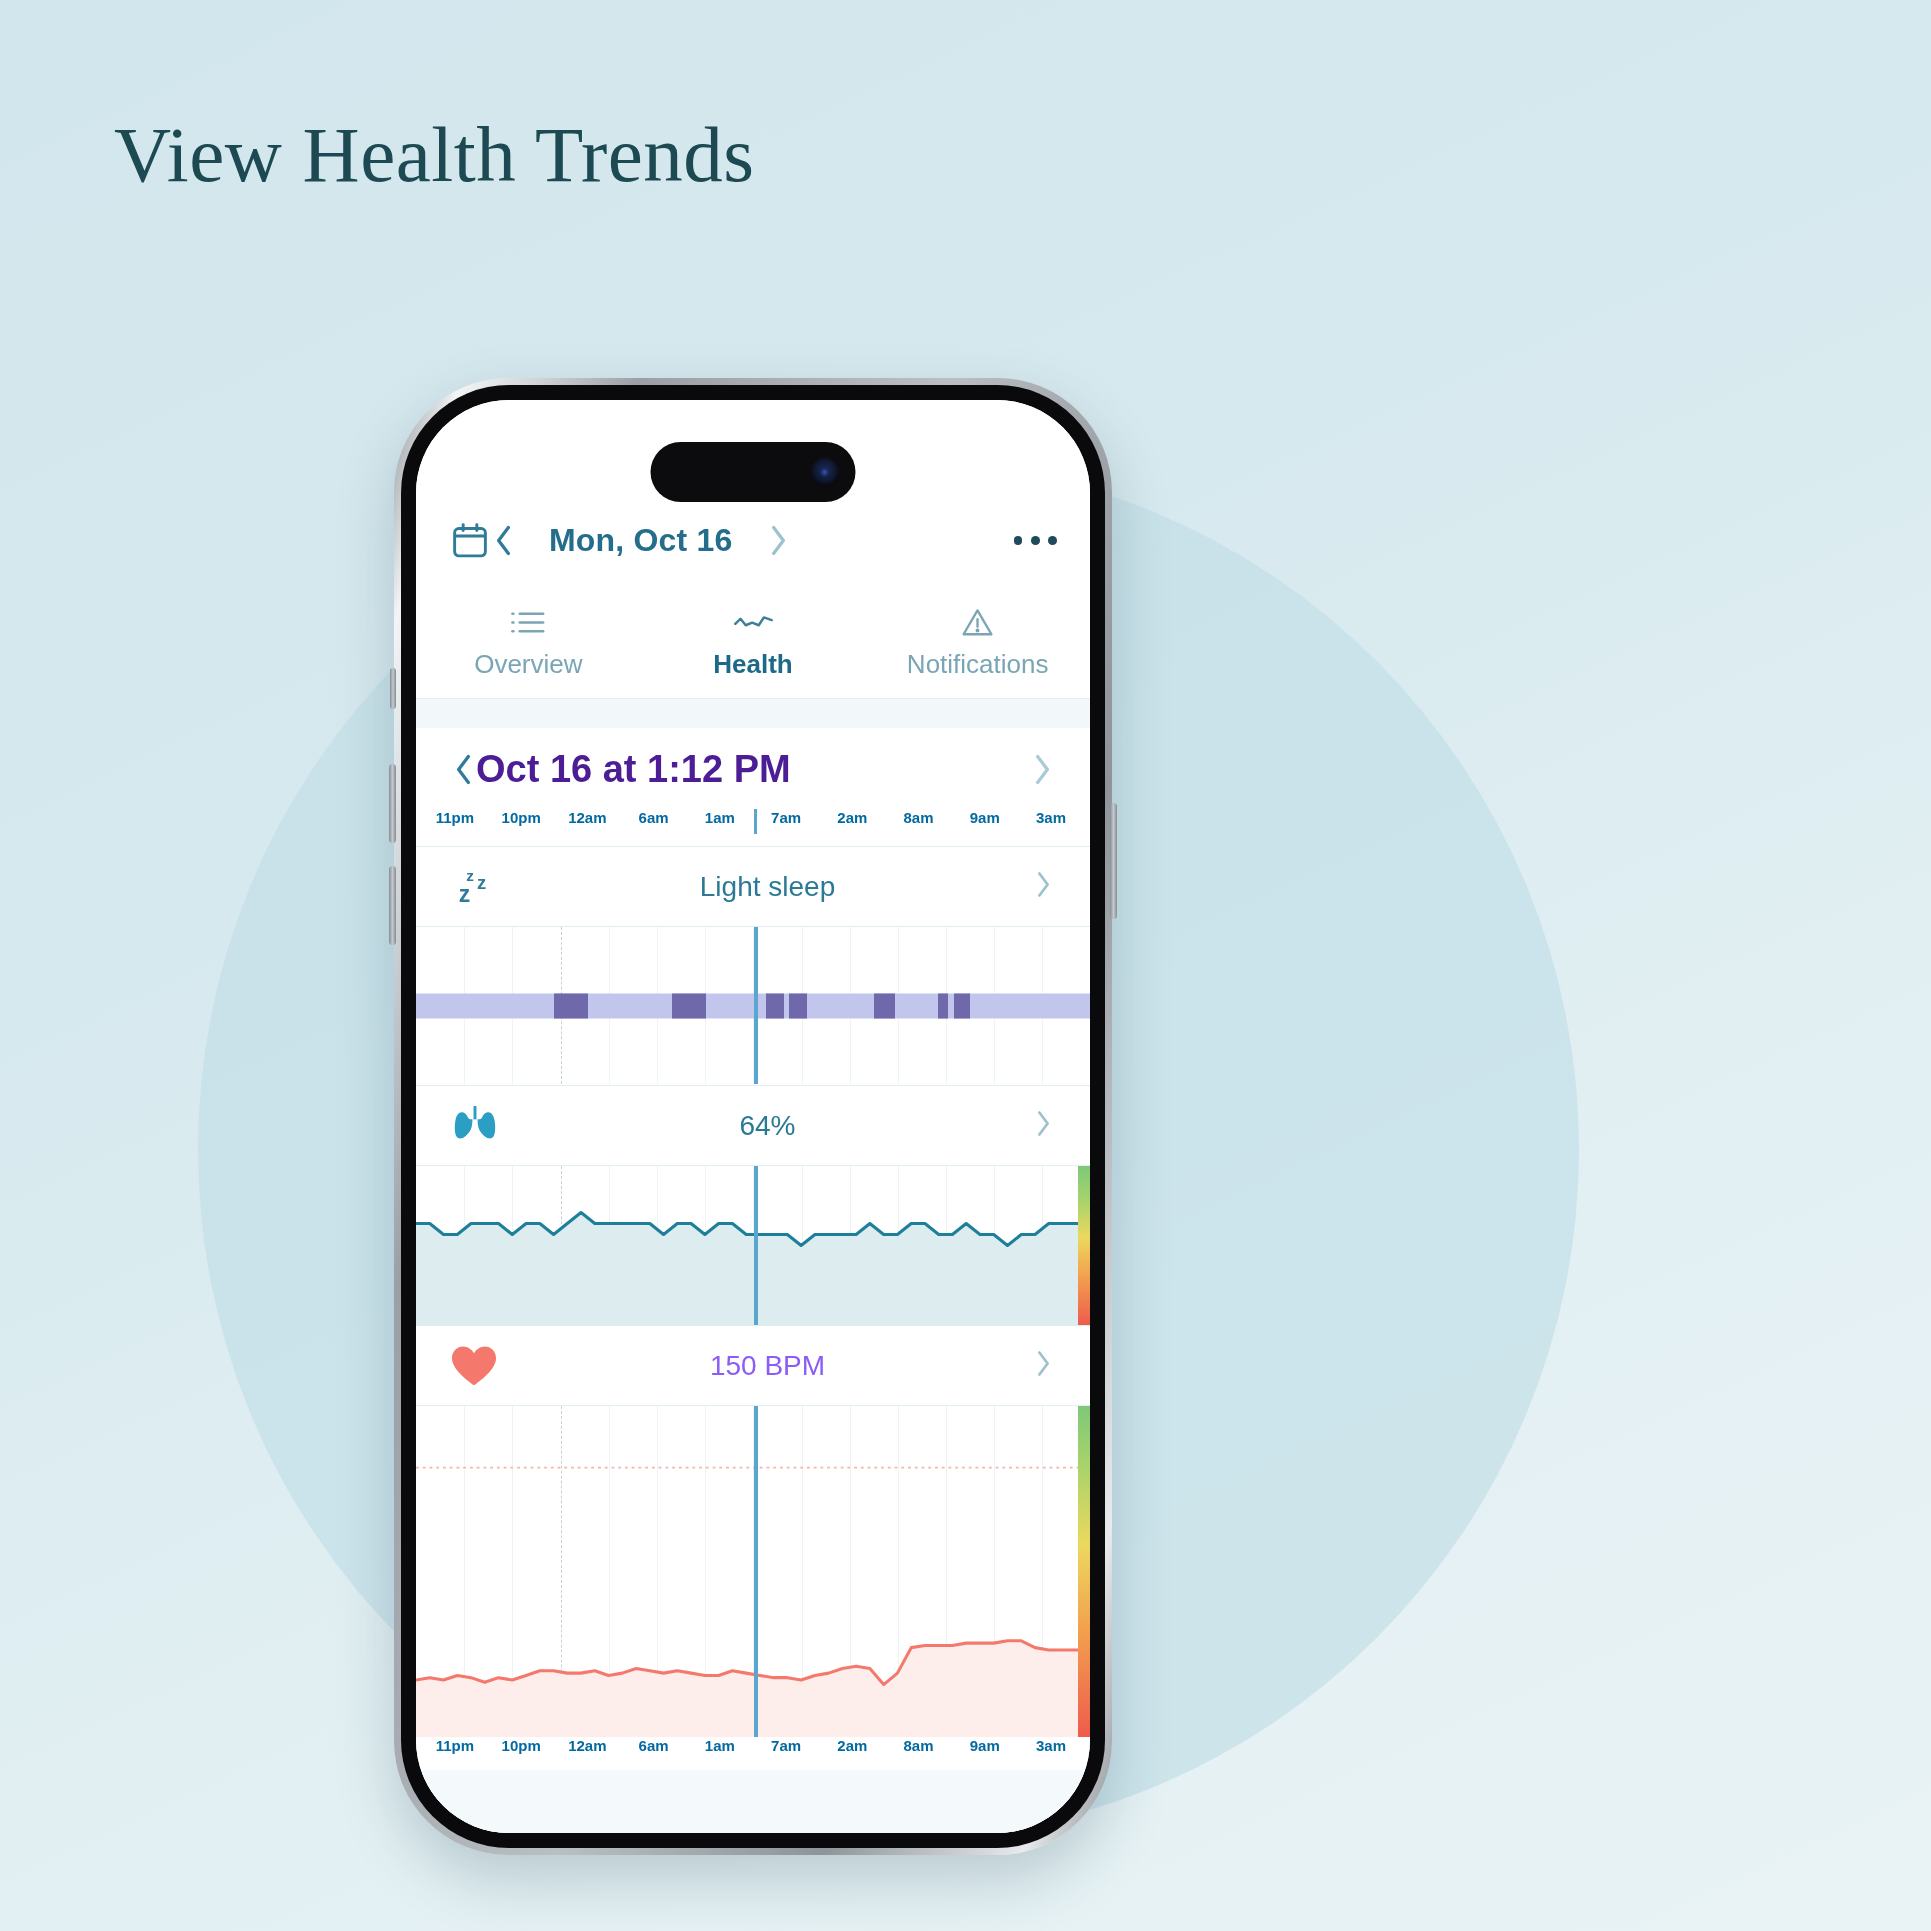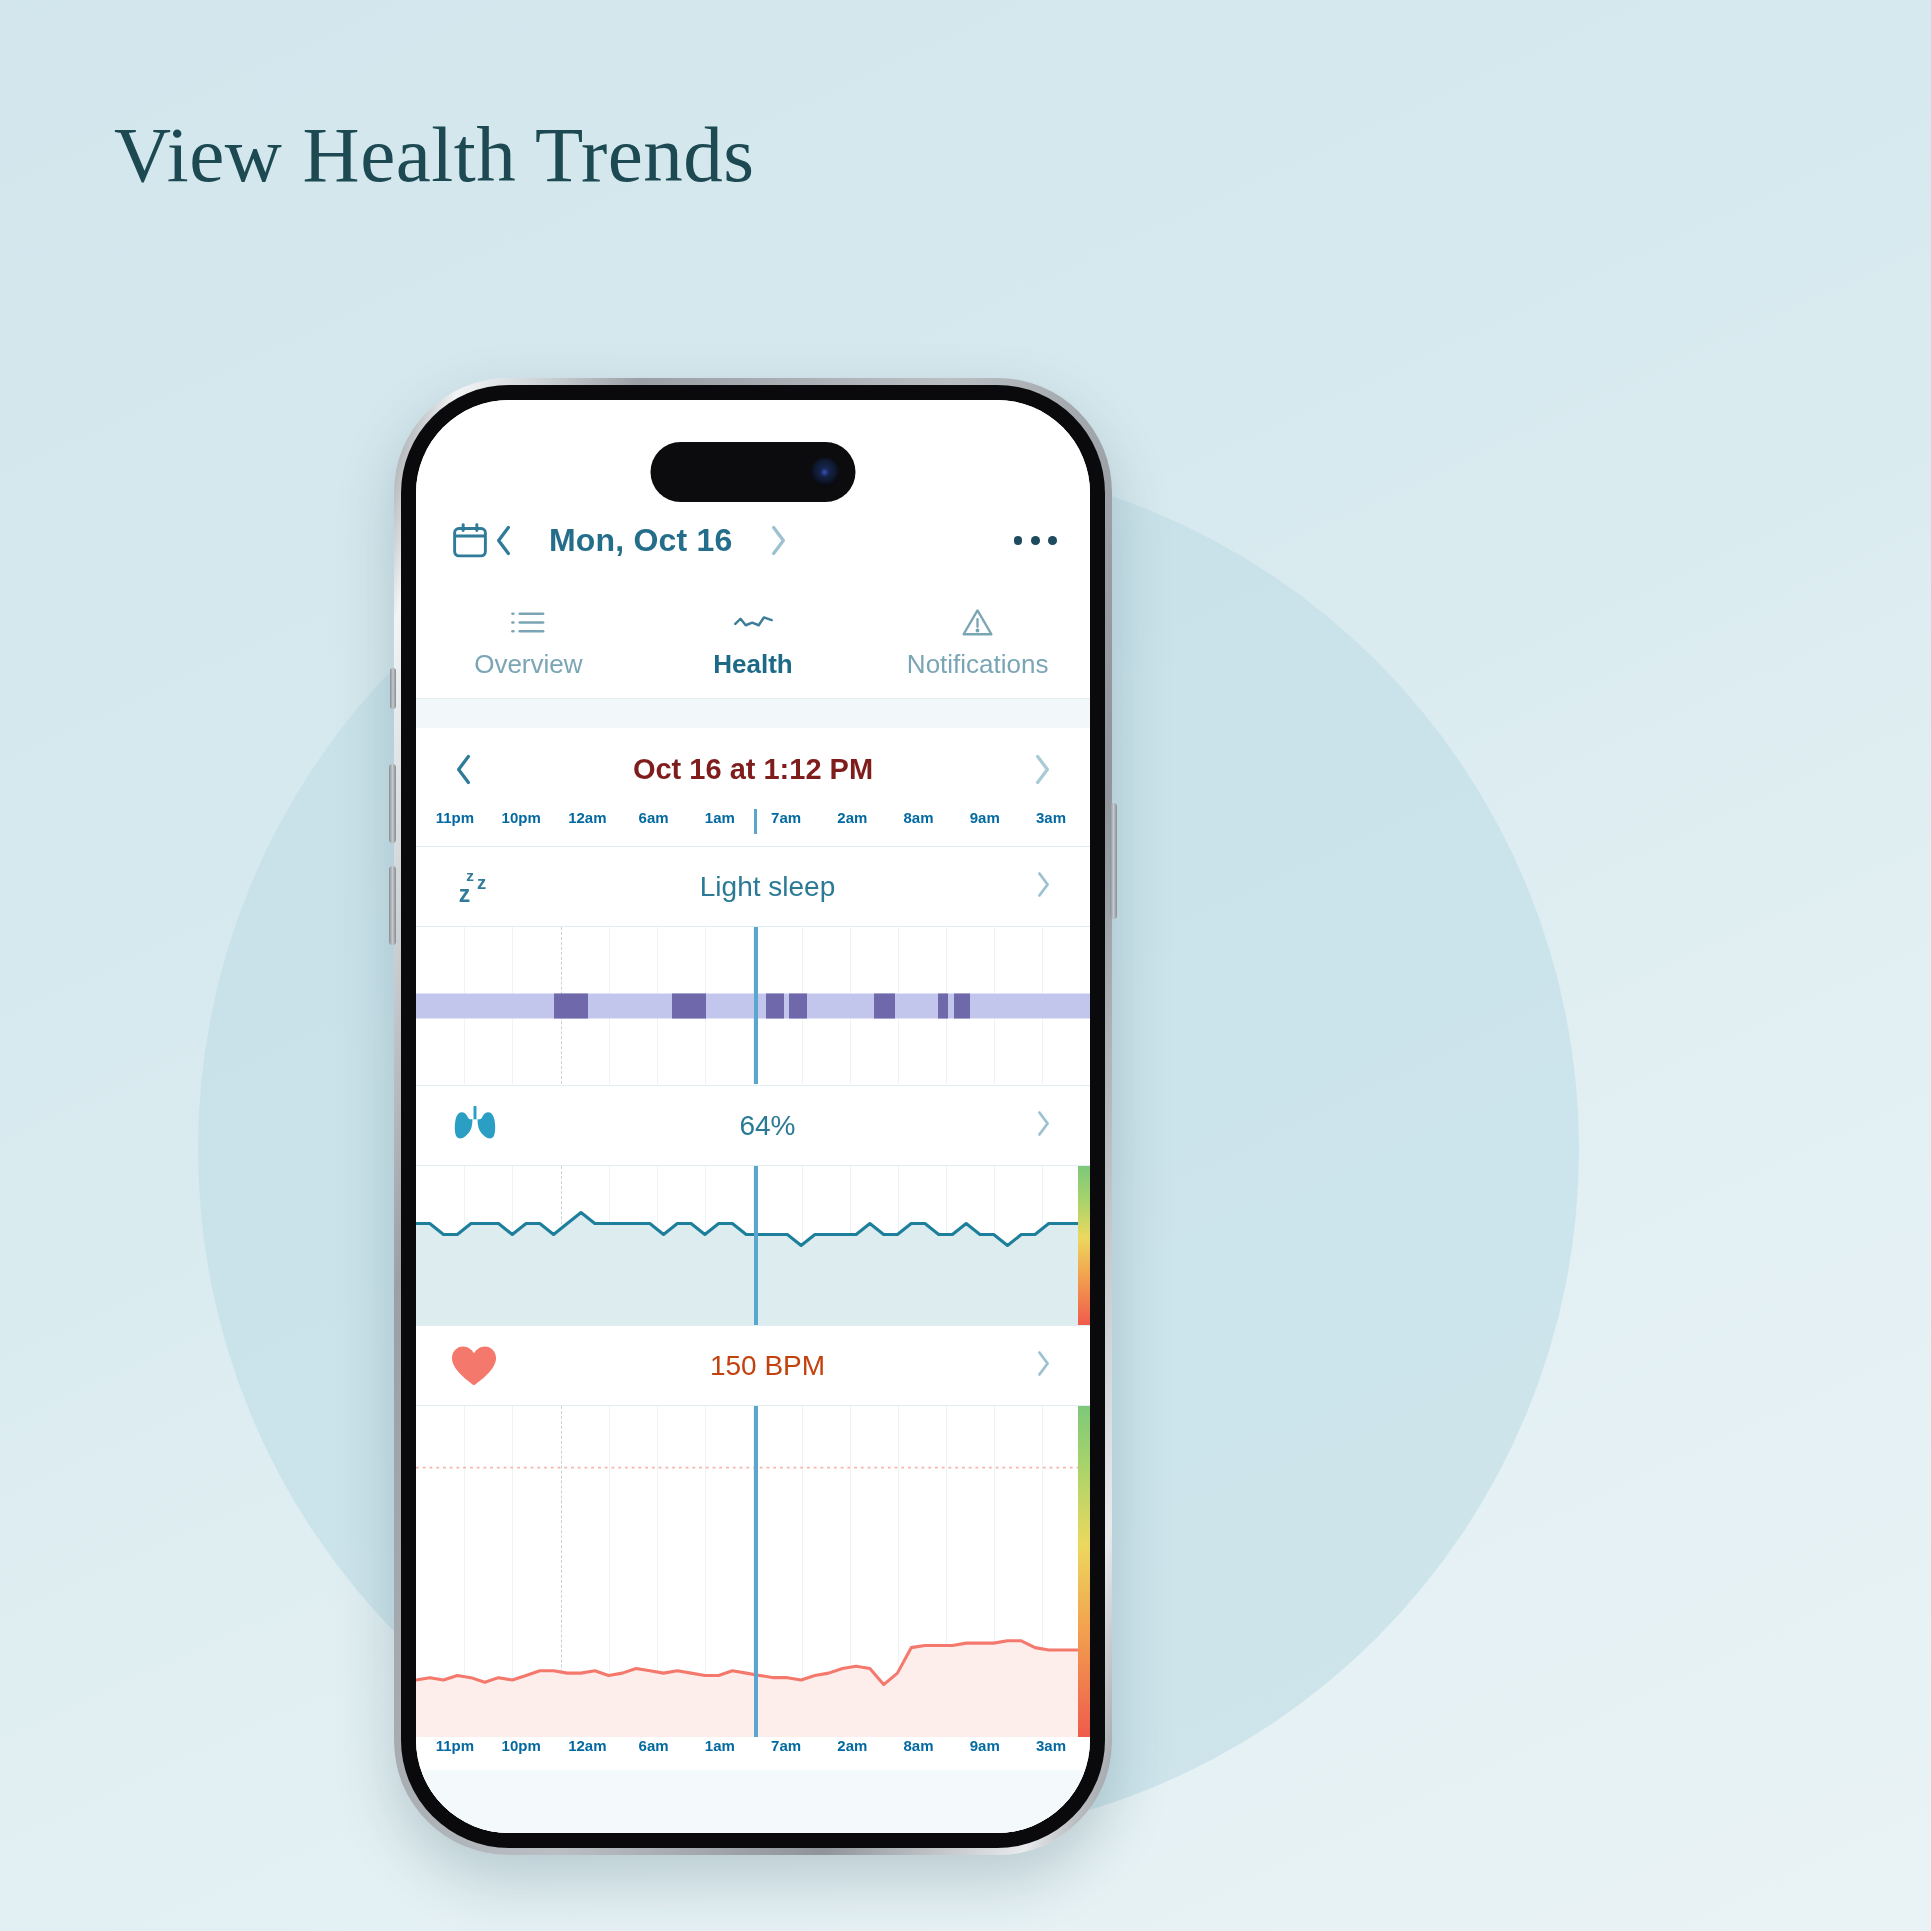--- a/index.html
+++ b/index.html
@@ -138,22 +138,22 @@
     position: absolute; left: 0; right: 0; top: 299px; height: 29px;
     background: #f2f8fa;
   }
 
   
   .chartnav {
     position: absolute; left: 0; right: 0; top: 328px; height: 83px;
     display: flex; align-items: center; padding: 0 35px;
   }
   .chartnav .t {
-    flex: 1 1 auto; text-align: center;
-    font-size: 29px; font-weight: 700; color: #7f1d1d;
+    flex: 1 1 auto; text-align: left;
+    font-size: 38px; font-weight: 700; color: #4c1d95;
   }
 
   
   .axis {
     position: absolute; left: 0; right: 0; height: 33px;
     display: flex; padding: 0 5.8px;
     font-size: 15px; color: #0369a1; font-weight: 600;
   }
   .axis span { flex: 1 1 0; text-align: center; }
   .axis-top { top: 409px; }
@@ -161,21 +161,21 @@
 
   
   .rowhead {
     position: absolute; left: 0; right: 0; height: 81px;
     display: flex; align-items: center; padding: 0 33px;
     border-top: 1px solid #e0eef2; border-bottom: 1px solid #e0eef2;
     background: #fff;
   }
   .rowhead .ico { width: 54px; flex: 0 0 auto; display:flex; align-items:center; }
   .rowhead .val { flex: 1 1 auto; text-align: center; font-size: 28px; color: #2a7a95; }
-  .rowhead .val.hr { color: #c2410c; }
+  .rowhead .val.hr { color: #8b5cf6; }
   .rowhead .go { width: 25px; flex: 0 0 auto; }
 
   .graph { position: absolute; left: 0; right: 0; overflow: hidden; }
 
   .cursor {
     position: absolute; top: 0; bottom: 0;
     width: 3.9px; background: #5aa6ce;
   }
   .cursor-tick {
     position:absolute; top: 409px; height: 25px; width: 2.9px; background:#5aa6ce;

